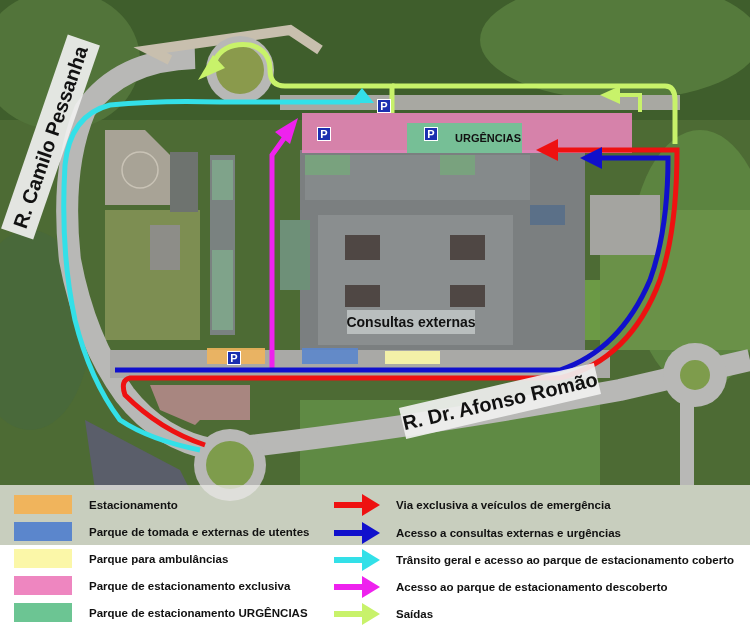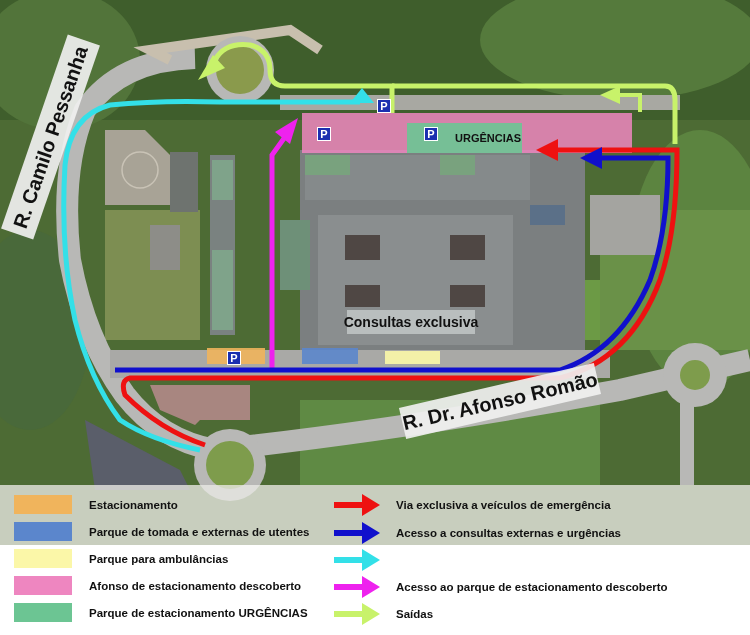--- a/index.html
+++ b/index.html
@@ -98,21 +98,21 @@
   <path d="M115 370 L560 370 Q620 350 650 280 Q668 230 668 158 L600 158" stroke="#1010cc" stroke-width="5" fill="none"></path>
   <polygon points="580,158 602,147 602,169" fill="#1010cc"></polygon>
 </svg>
 
 <div class="p-badge" style="left:377px;top:99px;">P</div>
 <div class="p-badge" style="left:317px;top:127px;">P</div>
 <div class="p-badge" style="left:424px;top:127px;">P</div>
 <div class="p-badge" style="left:227px;top:351px;">P</div>
 
 <div id="lbl-urgencias">URGÊNCIAS</div>
-<div id="lbl-consultas" class="street-label">Consultas exclusiva</div>
+<div id="lbl-consultas" class="street-label">Consultas externas</div>
 <div id="lbl-camilo" class="street-label">R. Camilo Pessanha</div>
 <div id="lbl-afonso" class="street-label">R. Dr. Afonso Romão</div>
 
 <div id="legend">
   <div id="legend-bg-top"></div>
   <div id="legend-bg-bot"></div>
 
   <div class="leg-row" style="left:14px;top:10px;">
     <div class="swatch" style="background:#f0b45c"></div>
     <span>Estacionamento</span>
@@ -120,21 +120,21 @@
   <div class="leg-row" style="left:14px;top:37px;">
     <div class="swatch" style="background:#5b86cc"></div>
     <span>Parque de tomada e externas de utentes</span>
   </div>
   <div class="leg-row" style="left:14px;top:64px;">
     <div class="swatch" style="background:#fbf7a8"></div>
     <span>Parque para ambulâncias</span>
   </div>
   <div class="leg-row" style="left:14px;top:91px;">
     <div class="swatch" style="background:#ee86c0"></div>
-    <span>Afonso de estacionamento descoberto</span>
+    <span>Parque de estacionamento exclusiva</span>
   </div>
   <div class="leg-row" style="left:14px;top:118px;">
     <div class="swatch" style="background:#6cc593"></div>
     <span>Parque de estacionamento URGÊNCIAS</span>
   </div>
 
   <div class="leg-row" style="left:334px;top:9px;text-align:right;">
     <svg class="arrow" viewBox="0 0 48 22">
         <rect x="0" y="8" width="30" height="6" fill="#ee1111"></rect>
         <polygon points="28,0 46,11 28,22" fill="#ee1111"></polygon>
@@ -146,20 +146,21 @@
         <rect x="0" y="8" width="30" height="6" fill="#1010cc"></rect>
         <polygon points="28,0 46,11 28,22" fill="#1010cc"></polygon>
       </svg>
     <span>Acesso a consultas externas e urgências</span>
   </div>
   <div class="leg-row" style="left:334px;top:64px;">
     <svg class="arrow" viewBox="0 0 48 22">
         <rect x="0" y="8" width="30" height="6" fill="#33e0e8"></rect>
         <polygon points="28,0 46,11 28,22" fill="#33e0e8"></polygon>
       </svg>
+    <span>Trânsito geral e acesso ao parque de estacionamento coberto</span>
   </div>
   <div class="leg-row" style="left:334px;top:91px;">
     <svg class="arrow" viewBox="0 0 48 22">
         <rect x="0" y="8" width="30" height="6" fill="#ee22ee"></rect>
         <polygon points="28,0 46,11 28,22" fill="#ee22ee"></polygon>
       </svg>
     <span>Acesso ao parque de estacionamento descoberto</span>
   </div>
   <div class="leg-row" style="left:334px;top:118px;">
     <svg class="arrow" viewBox="0 0 48 22">

